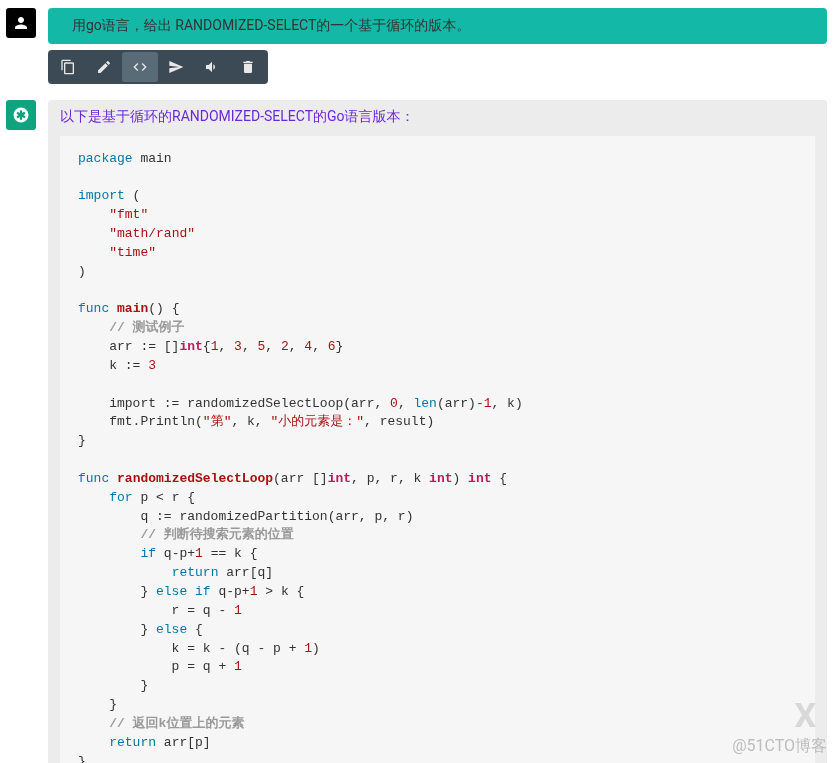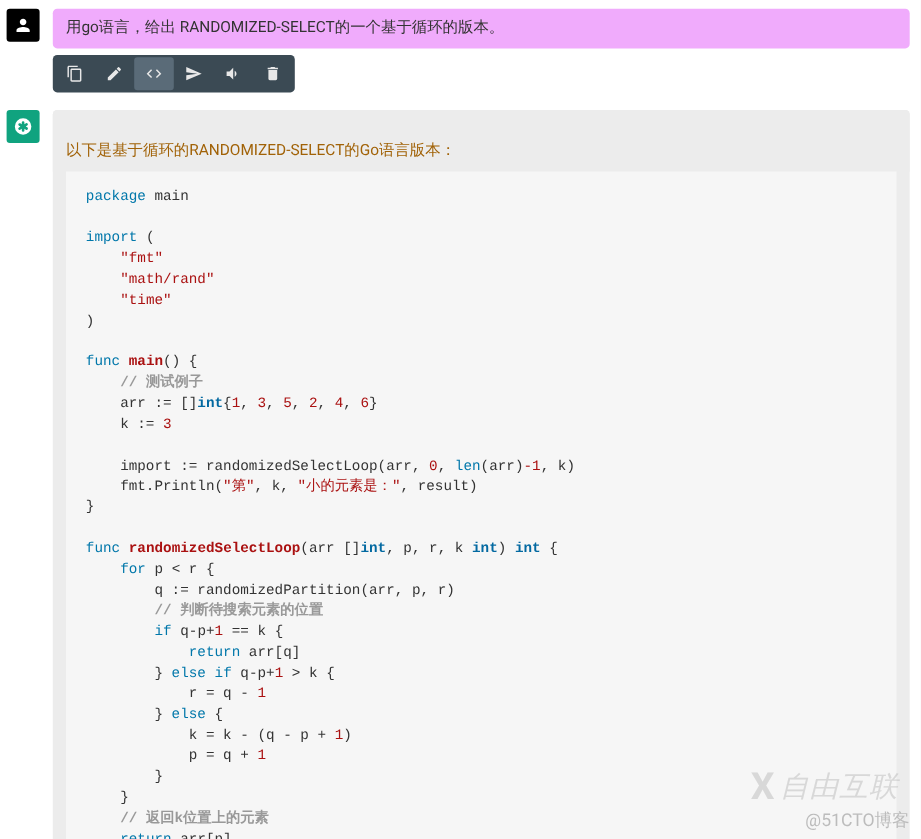--- a/index.html
+++ b/index.html
@@ -16,22 +16,22 @@
       width: 30px; height: 30px; border-radius: 3px;
       flex-shrink: 0; display: flex; align-items: center; justify-content: center;
       margin-left: 6px;
     }
     .avatar-user { background: #000000; }
     .avatar-user svg { width: 18px; height: 18px; fill: #fff; }
     .avatar-ai { background: #10a37f; }
     .avatar-ai svg { width: 18px; height: 18px; fill: #fff; }
     .msg-content { flex: 1; padding-right: 10px; }
     .user-prompt {
-      background: #f0abfc;
-      padding: 8px 12px;
+      background: #14b8a6;
+      padding: 8px 24px;
       border-radius: 4px;
       font-size: 14px;
       color: #333333;
       line-height: 1.4;
     }
     .toolbar {
       display: flex; gap: 0px; margin-top: 6px;
       background: #3b4a54;
       border-radius: 4px;
       padding: 2px;
@@ -39,42 +39,42 @@
     }
     .toolbar-btn {
       width: 36px; height: 30px;
       display: flex; align-items: center; justify-content: center;
       cursor: pointer;
       border-radius: 3px;
     }
     .toolbar-btn.active { background: #5a6b78; }
     .toolbar-btn svg { width: 16px; height: 16px; fill: #e8e8e8; }
     .ai-intro {
-      font-size: 14px; color: #a16207; padding: 28px 12px 10px 12px;
+      font-size: 14px; color: #6d28d9; padding: 8px 12px 10px 12px;
       background: #ececec;
       border-top-left-radius: 4px;
       border-top-right-radius: 4px;
     }
     .code-block {
       background: #f6f6f6;
       padding: 14px 18px;
       font-family: Consolas, Monaco, "Courier New", monospace;
       font-size: 13px;
       line-height: 1.45;
       color: #333333;
       overflow: auto;
       white-space: pre;
       margin: 0 12px 0 12px;
       border-radius: 0 0 4px 4px;
     }
     .tok-kw { color: #0077aa; font-weight: normal; }
     .tok-str { color: #aa1111; }
     .tok-num { color: #aa1111; }
     .tok-fn { color: #aa1111; font-weight: bold; }
-    .tok-type { color: #0369a1; font-weight: bold; }
+    .tok-type { color: #be185d; font-weight: bold; }
     .tok-cmt { color: #999999; font-weight: bold; }
     .ai-wrapper { background: #ececec; border-radius: 4px; padding-bottom: 10px;}
     .watermark {
       position: absolute; right: 10px; bottom: 6px;
       font-size: 16px; color: #bcbcbc;
     }
     .watermark-logo {
       position: absolute; right: 20px; bottom: 28px;
       font-size: 26px; font-weight: 300; color: rgba(160,160,160,0.35);
       letter-spacing: 1px; font-style: italic;
@@ -169,15 +169,14 @@
 <span>    }</span>
     <span class="tok-cmt">// 返回k位置上的元素</span>
     <span class="tok-kw">return</span><span> arr[p]</span>
 <span>}</span></div>
     </div>
   </div>
 </div>
 
 <div class="watermark-logo">
   <span class="x">X</span>
-    <span>自由互联</span>
 </div>
 <div class="watermark">@51CTO博客</div>
 
 </body></html>

